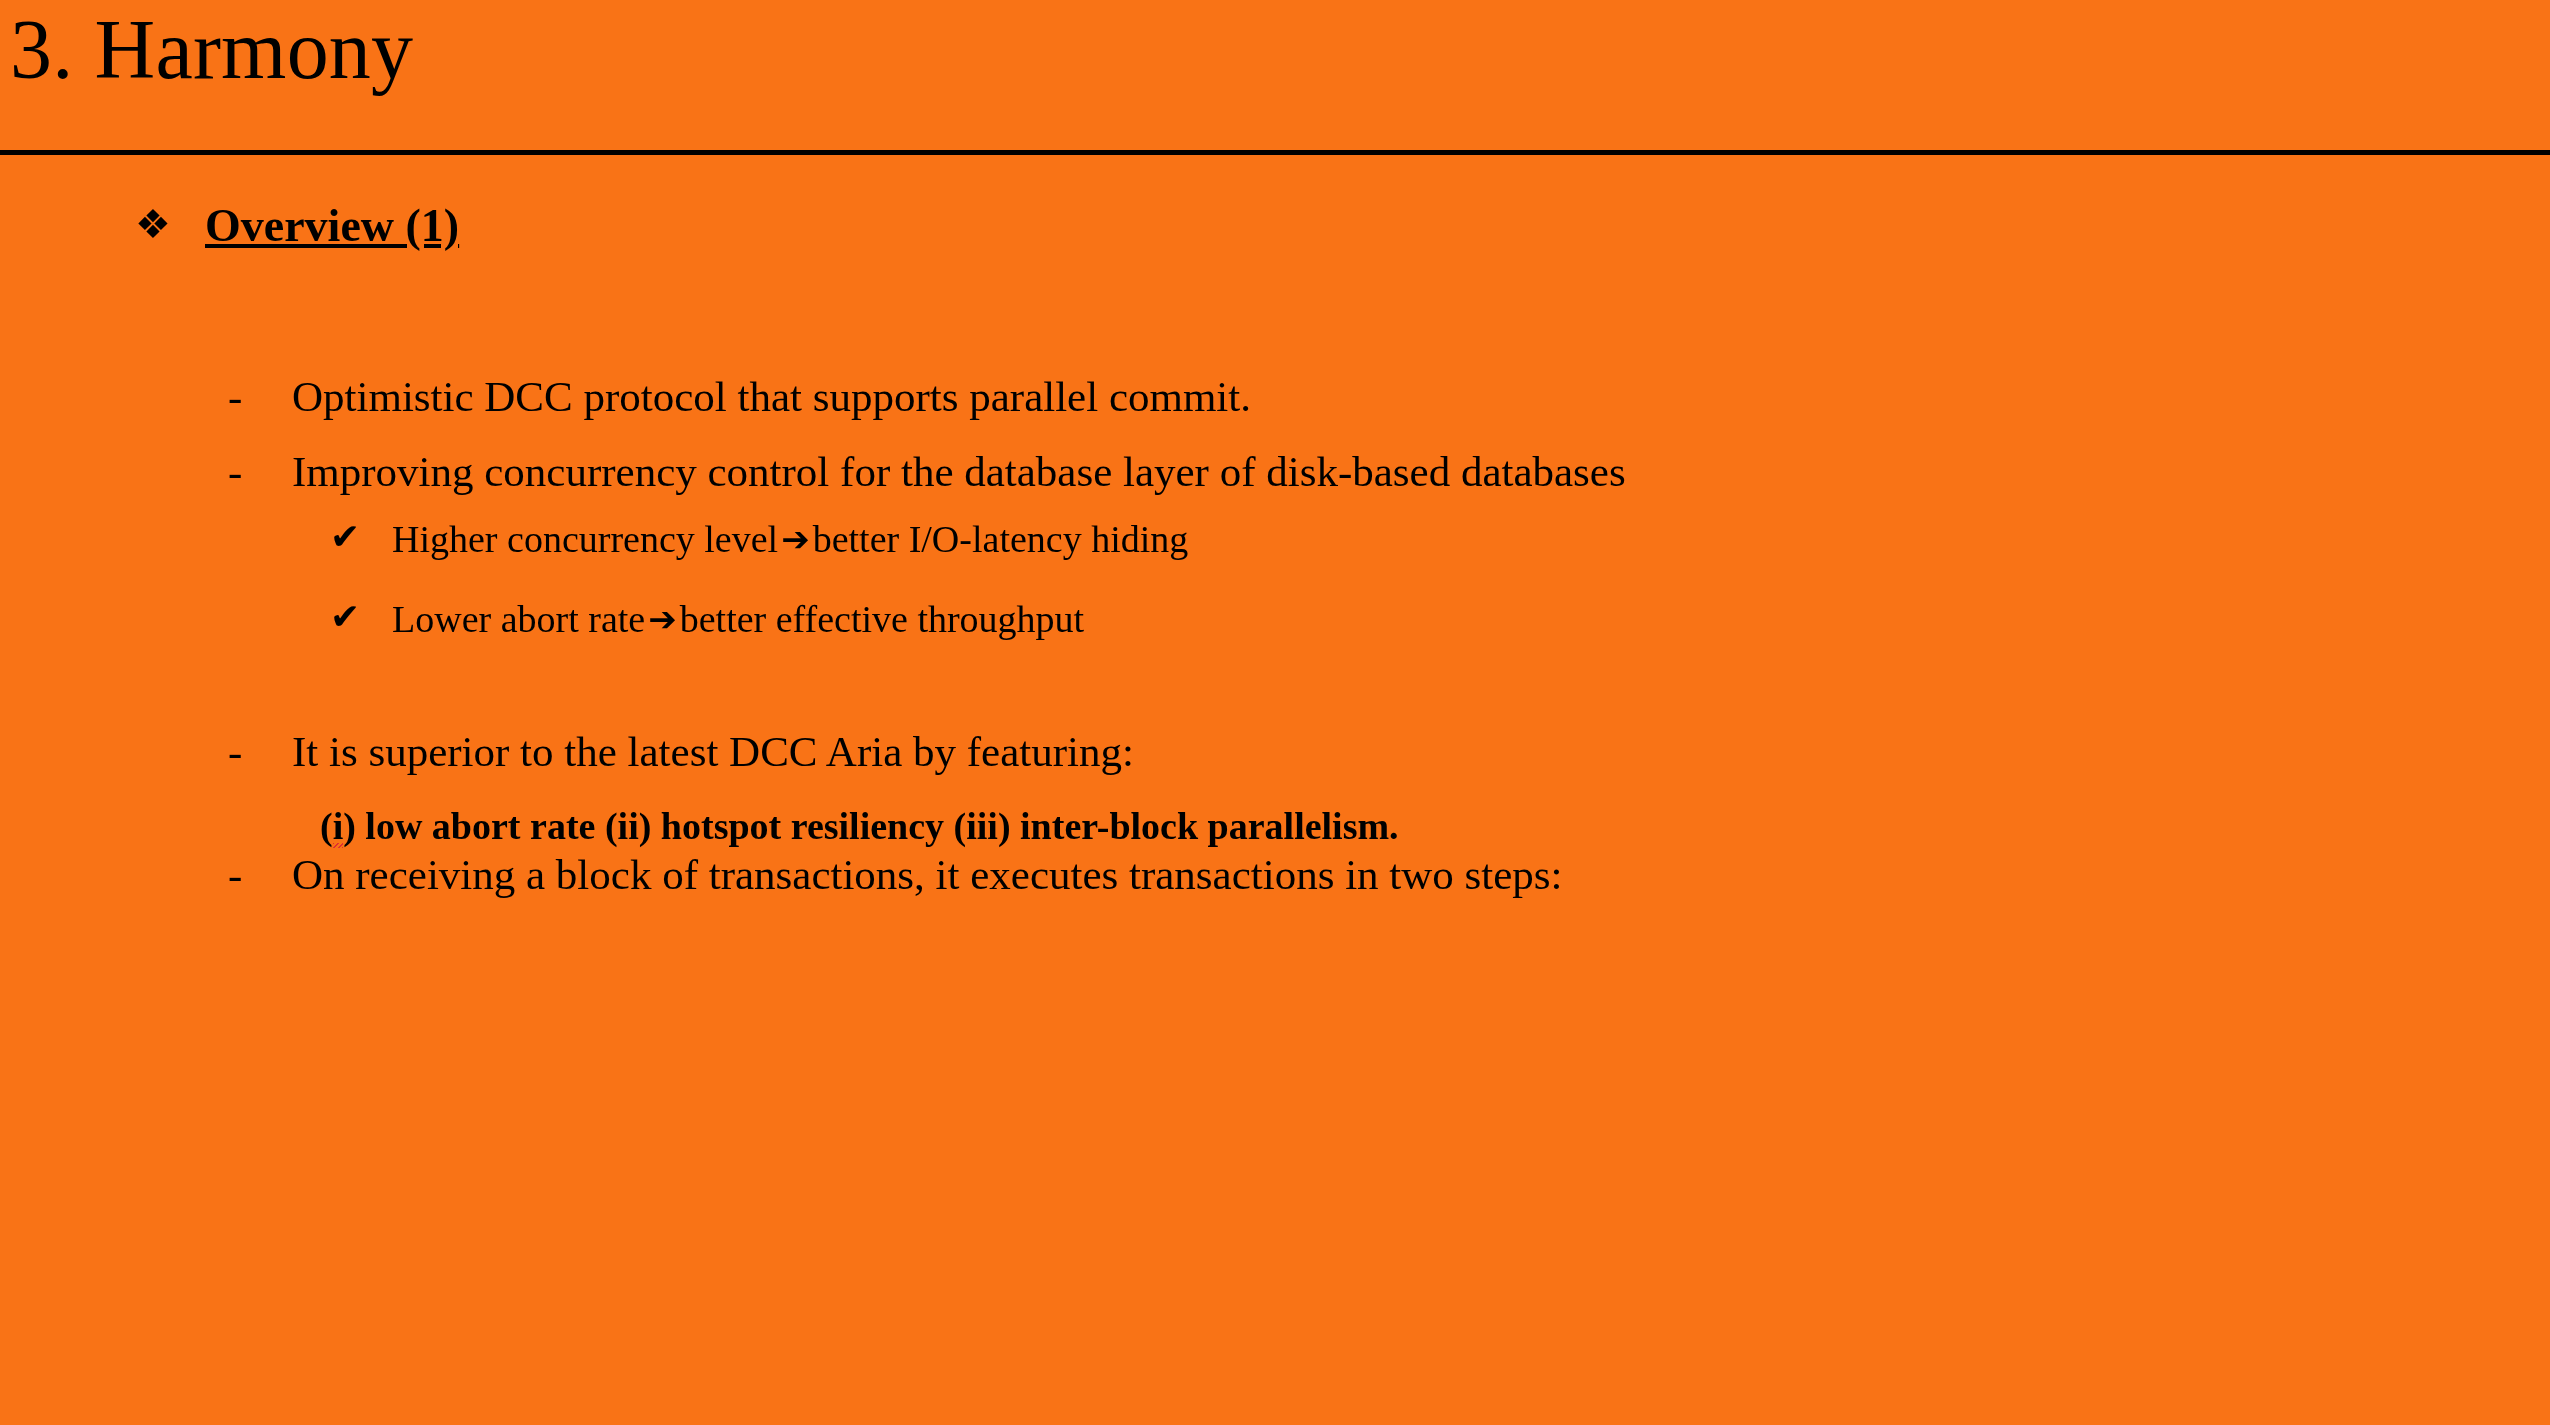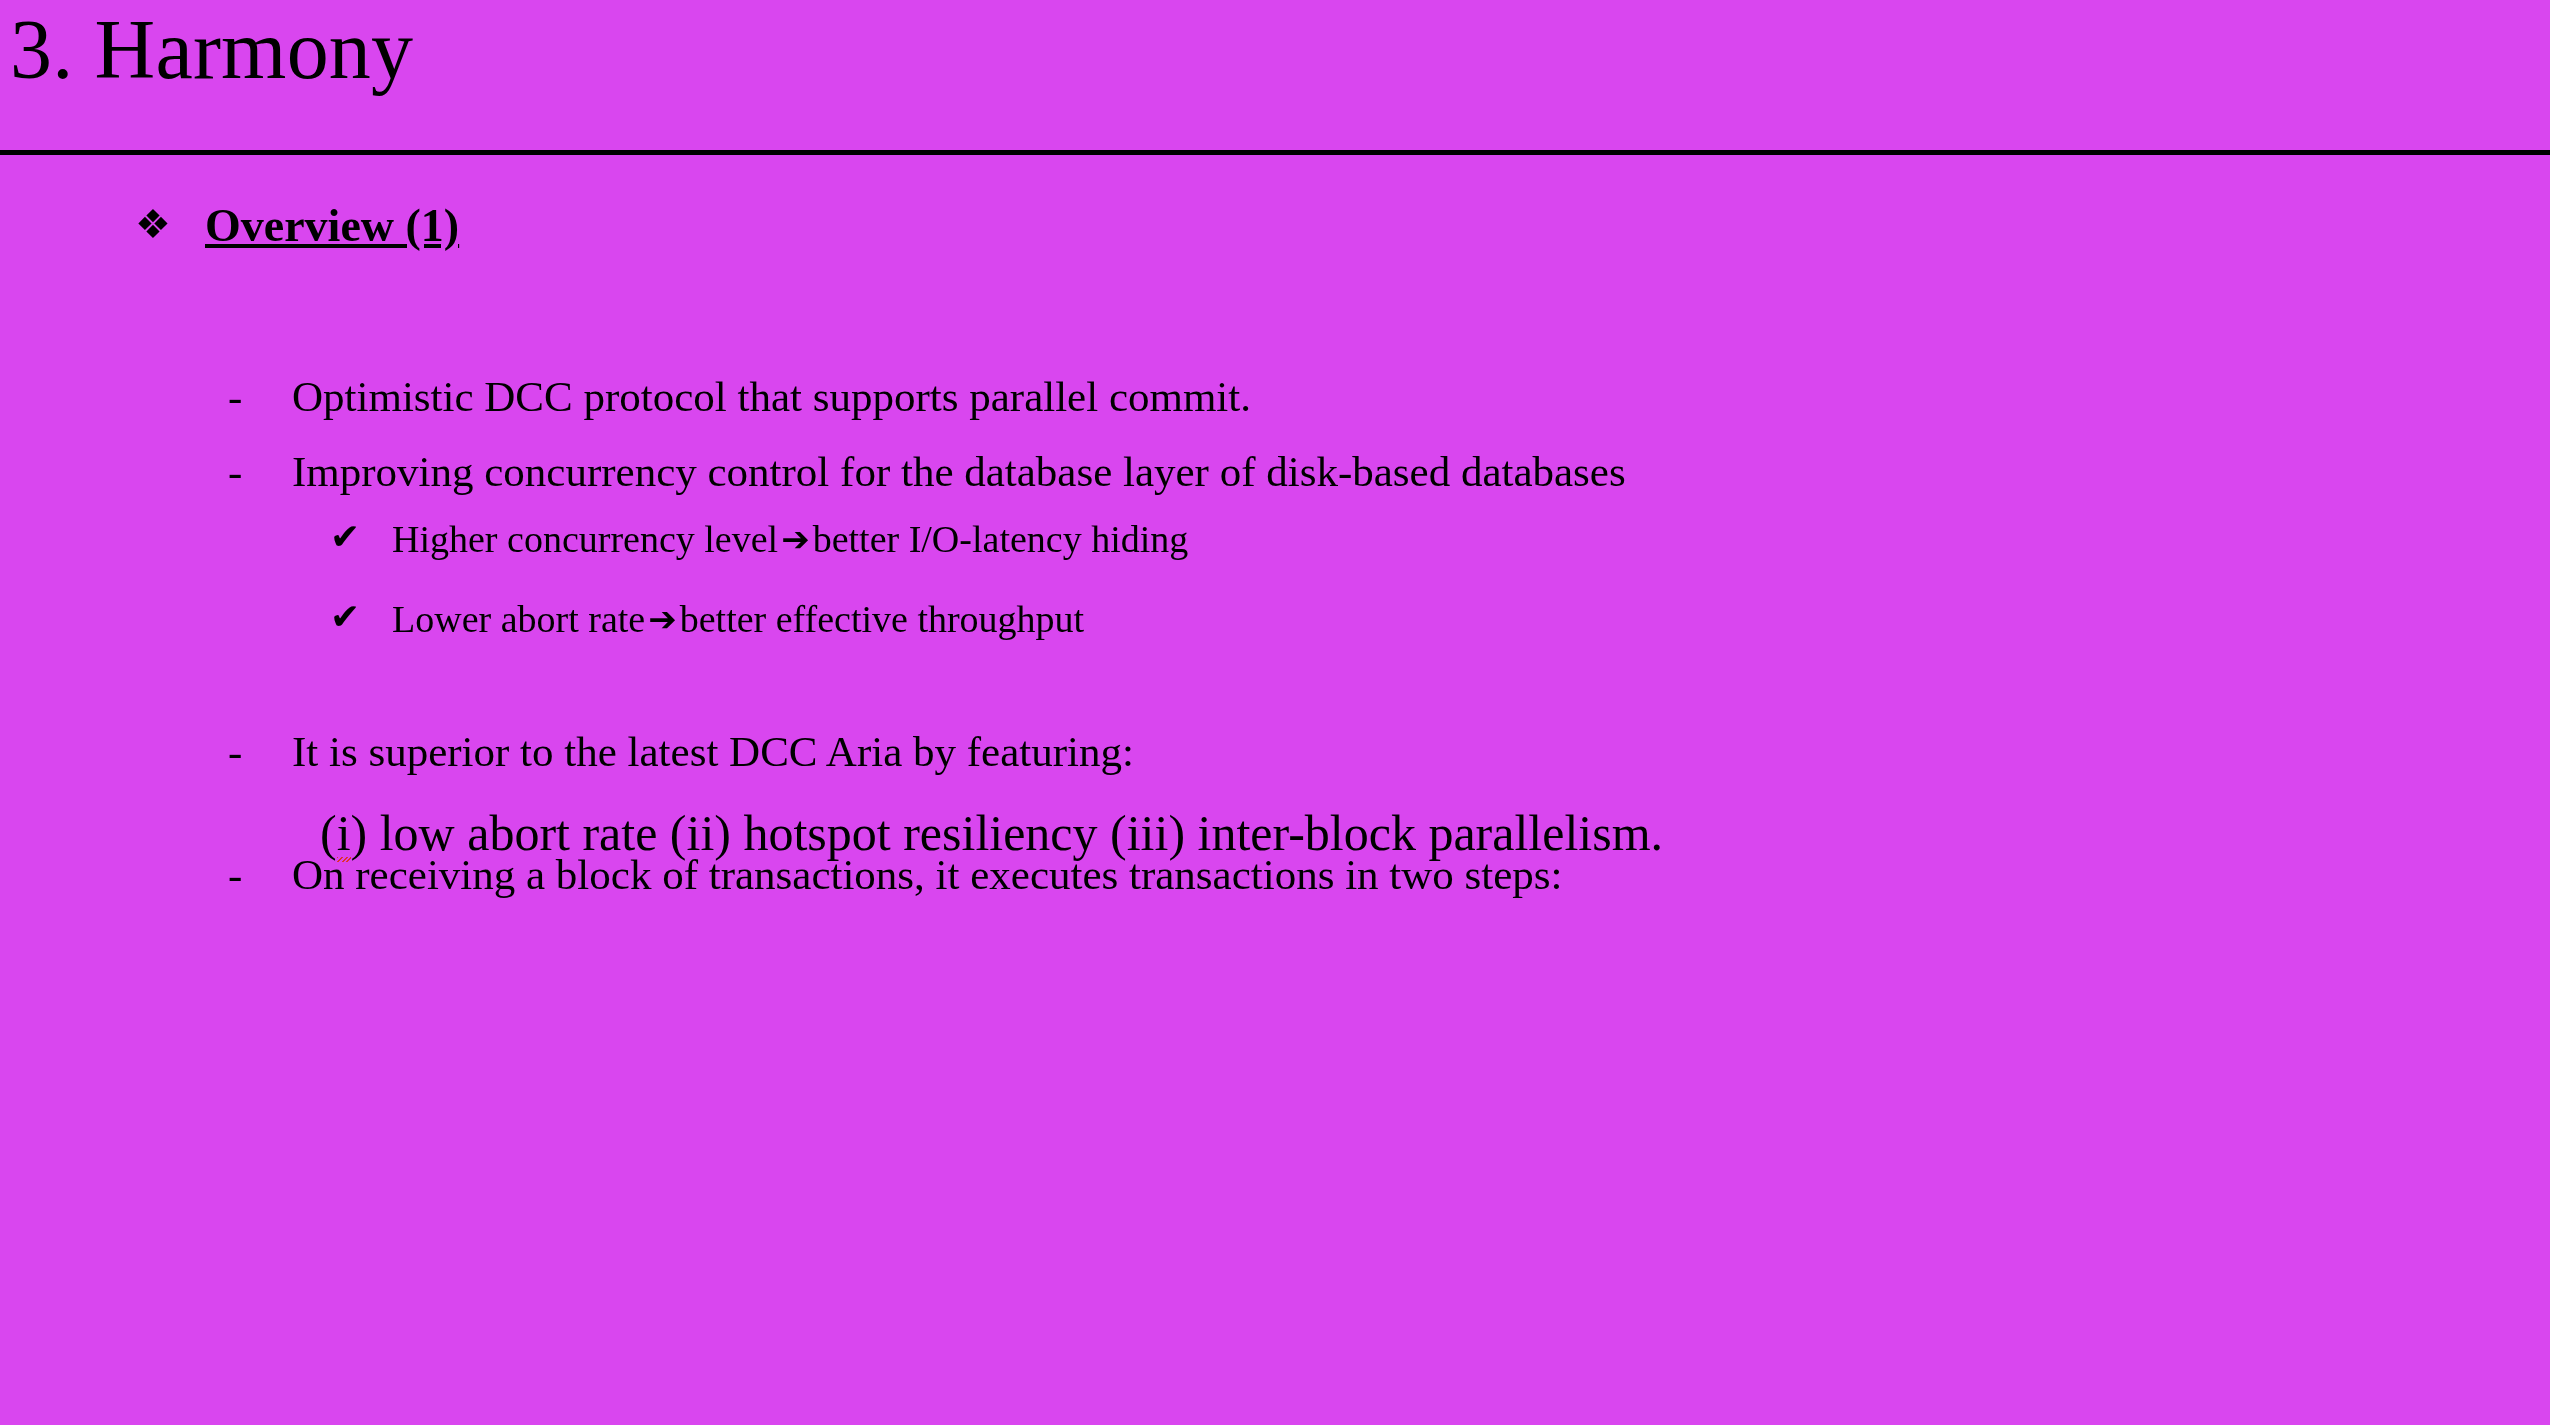--- a/index.html
+++ b/index.html
@@ -10,21 +10,21 @@
 
   body {
     font-family: "Liberation Serif", "DejaVu Serif", serif;
     color: #000000;
   }
 
   .slide {
     position: relative;
     width: 2550px;
     height: 1425px;
-    background: #d946ef;
+    background: #f97316;
     overflow: hidden;
   }
 
   
   .slide-title {
     position: absolute;
     left: 10px;
     top: 5px;
     font-size: 84px;
     line-height: 1.08;
@@ -106,22 +106,23 @@
     font-size: 36px;
     width: 30px;
   }
   .lvl2 .txt {
     display: inline-block;
     padding-left: 62px;
   }
 
   
   .lvl2p {
-    font-size: 50px;
-    line-height: 1.15;
+    font-size: 38px;
+    line-height: 1.15;
+    font-weight: bold;
   }
 
   .arrow {
     font-family: "DejaVu Sans", sans-serif;
     font-size: 34px;
     font-weight: bold;
     padding: 0 3px;
     position: relative;
     top: -1px;
   }

